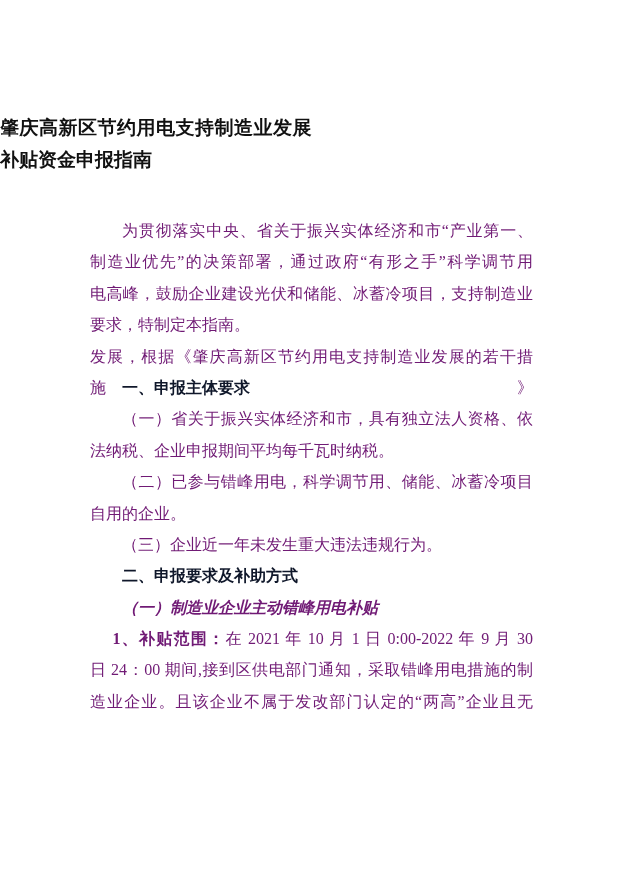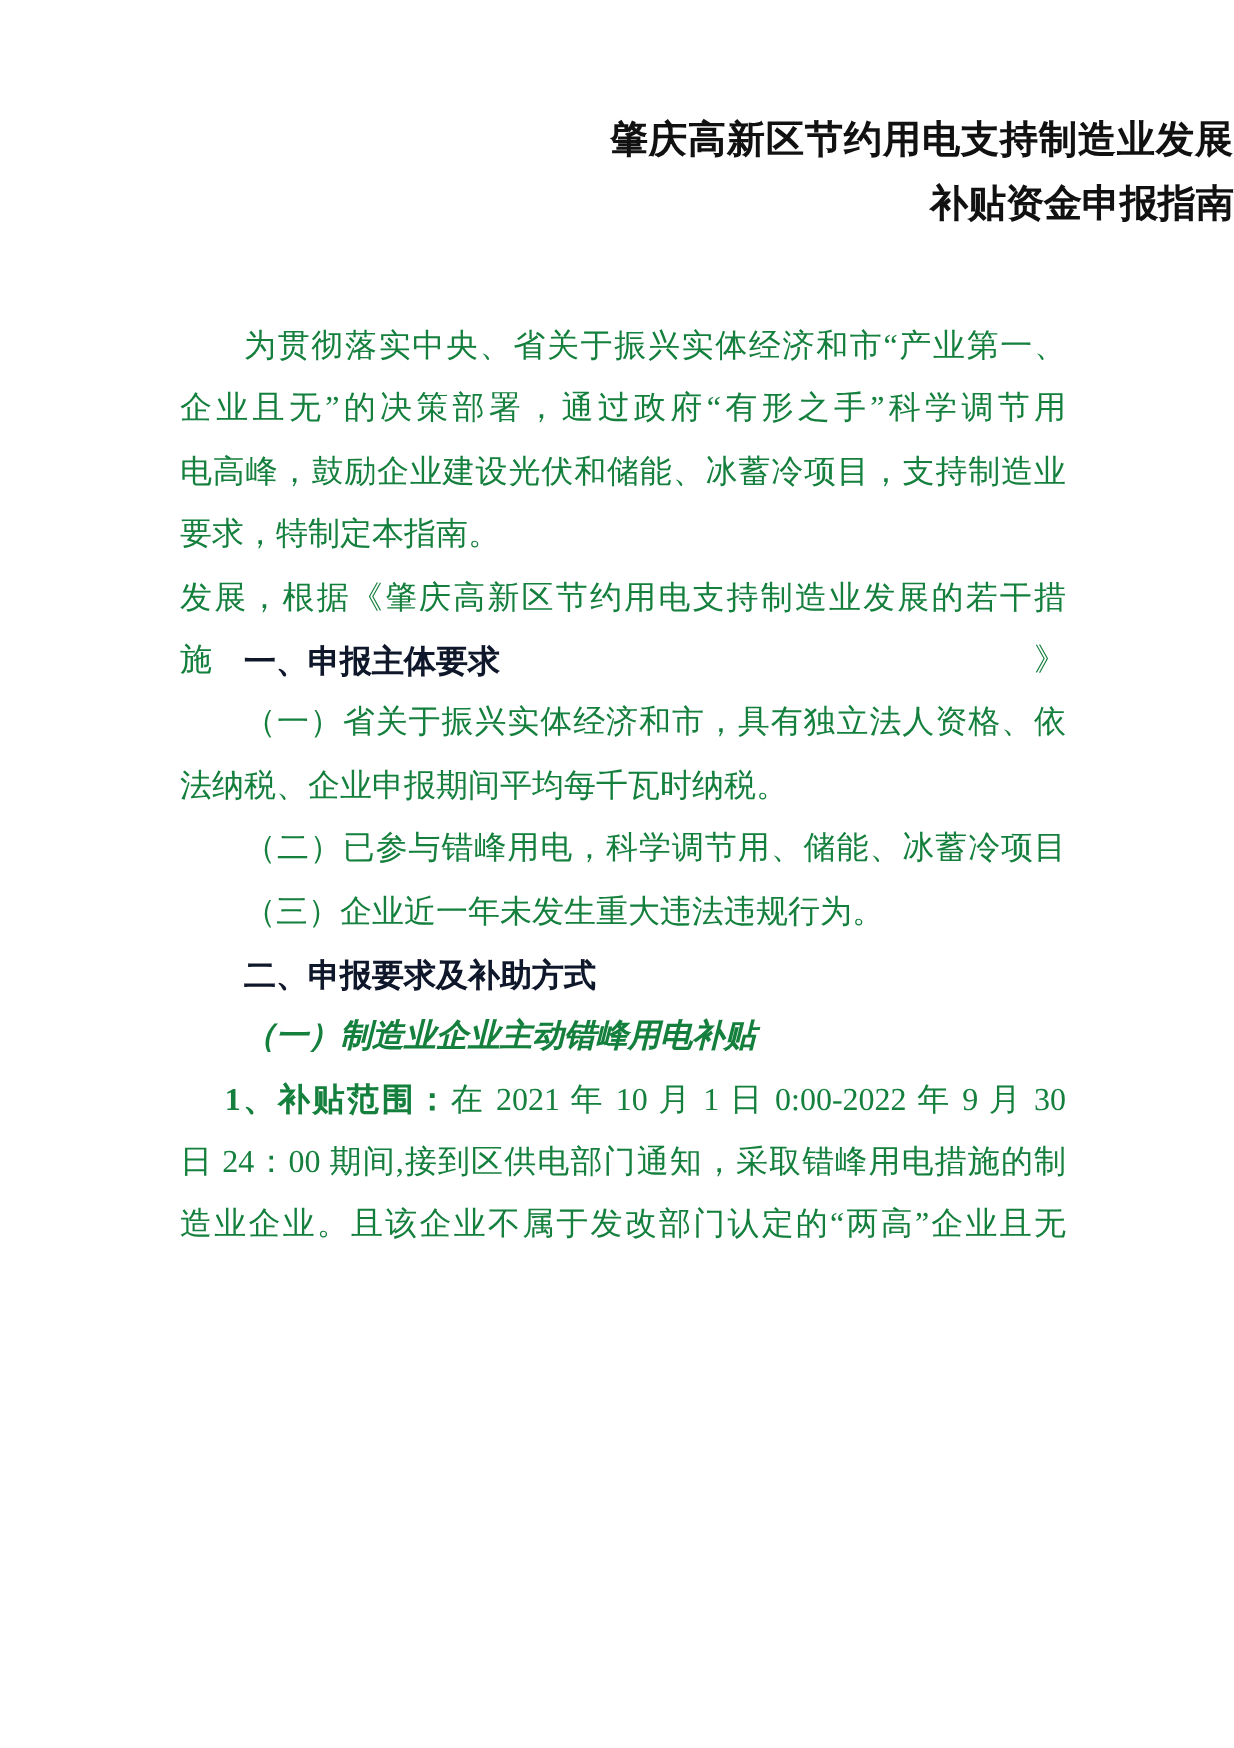--- a/index.html
+++ b/index.html
@@ -7,41 +7,41 @@
   .page {
     position: relative;
     width: 617px;
     height: 874px;
     background: #ffffff;
     color: #151515;
     overflow: hidden;
     font-family: "Liberation Serif", "DejaVu Serif", serif;
   }
   .title-block {
-    padding-top: 54px;
-    text-align: right;
+    padding-top: 111px;
+    text-align: left;
   }
   .title-line {
     font-family: "DejaVu Sans", "Liberation Sans", sans-serif;
     font-weight: bold;
     font-size: 19px;
     line-height: 32px;
     color: #111111;
   }
   .title-l1 { letter-spacing: 0.5px; }
   .body-block {
     margin: 40px 84px 0 90px; 
     width: 443px;
   }
   .line {
     font-size: 16px;
     line-height: 31.4px;
     height: 31.4px;
     white-space: nowrap;
-    color: #15803d;
+    color: #701a75;
   }
   .j {
     white-space: normal;
     text-align: justify;
     text-align-last: justify;
     text-justify: inter-ideograph;
   }
   .i2  { text-indent: 2em; }
   .i14 { text-indent: 1.4em; }
   .h {
@@ -61,31 +61,32 @@
 <div class="page">
 
   <div class="title-block">
     <div class="title-line title-l1">肇庆高新区节约用电支持制造业发展</div>
     <div class="title-line">补贴资金申报指南</div>
   </div>
 
   <div class="body-block">
 
     <div class="line j i2">为贯彻落实中央、省关于振兴实体经济和市“产业第一、</div>
-    <div class="line j">企业且无”的决策部署，通过政府“有形之手”科学调节用</div>
+    <div class="line j">制造业优先”的决策部署，通过政府“有形之手”科学调节用</div>
     <div class="line j">电高峰，鼓励企业建设光伏和储能、冰蓄冷项目，支持制造业</div>
     <div class="line">要求，特制定本指南。</div>
     <div class="line j">发展，根据《肇庆高新区节约用电支持制造业发展的若干措施》</div>
 
     <div class="line h i2">一、申报主体要求</div>
 
     <div class="line j i2">（一）省关于振兴实体经济和市，具有独立法人资格、依</div>
     <div class="line">法纳税、企业申报期间平均每千瓦时纳税。</div>
 
     <div class="line j i2">（二）已参与错峰用电，科学调节用、储能、冰蓄冷项目</div>
+    <div class="line">自用的企业。</div>
 
     <div class="line i2">（三）企业近一年未发生重大违法违规行为。</div>
 
     <div class="line h i2">二、申报要求及补助方式</div>
 
     <div class="line kai i2">（一）制造业企业主动错峰用电补贴</div>
 
     <div class="line j i14"><span class="lead">1、补贴范围：</span><span>在 2021 年 10 月 1 日 0:00-2022 年 9 月 30</span></div>
 
     <div class="line j">日 24：00 期间,接到区供电部门通知，采取错峰用电措施的制</div>

